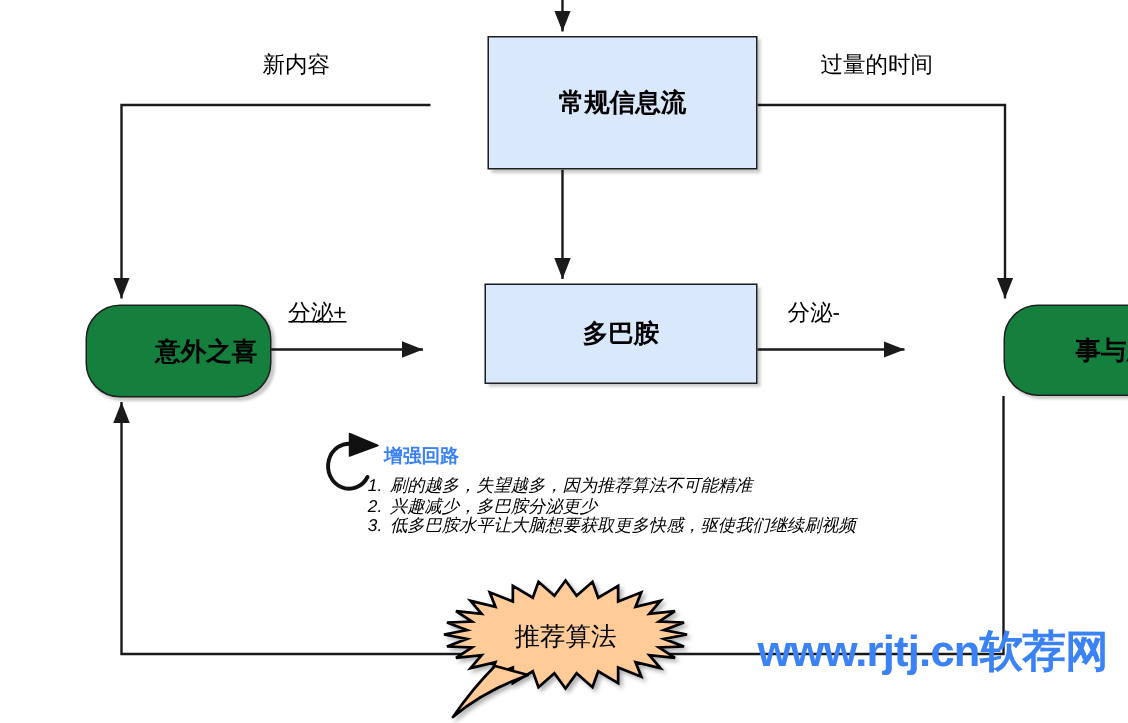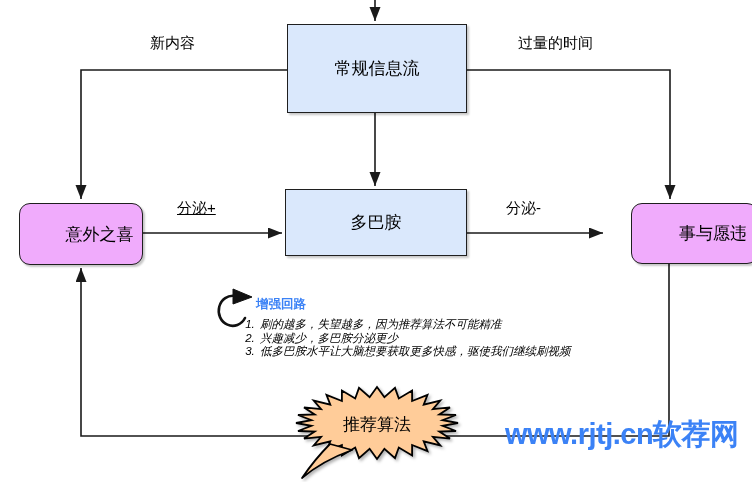--- a/index.html
+++ b/index.html
@@ -9,29 +9,30 @@
     background:#ffffff;
     font-family:"Liberation Sans", sans-serif;
     overflow:hidden;
   }
   .canvas svg{position:absolute;left:0;top:0;}
   .node{
     position:absolute;
     display:flex;align-items:center;justify-content:center;
     border:1.5px solid #1f1f1f;
     box-sizing:border-box;
-    font-weight:normal;font-size:17px;color:#000;
+    font-weight:bold;font-size:17px;color:#000;
     box-shadow:2px 2px 2px rgba(0,0,0,0.22);
     text-align:center;
+    margin-left:38px;
   }
   .node.blue{background:#dae8fc;}
-  .node.green{background:#f0abfc;border-radius:11px;padding-left:37px;}
+  .node.green{background:#15803d;border-radius:23px;padding-left:37px;}
   .edge-label{
     position:absolute;font-size:15px;color:#000;
-    text-align:left;white-space:nowrap;
+    text-align:right;white-space:nowrap;
   }
   .note-title{
     position:absolute;left:256px;top:296px;
     font-size:12.5px;font-weight:bold;color:#3b82f6;
   }
   .note-list{
     position:absolute;left:244px;top:318px;margin:0;
     padding-left:14px;font-size:11.5px;line-height:13.5px;color:#000;
     white-space:nowrap;
     font-style:italic;

